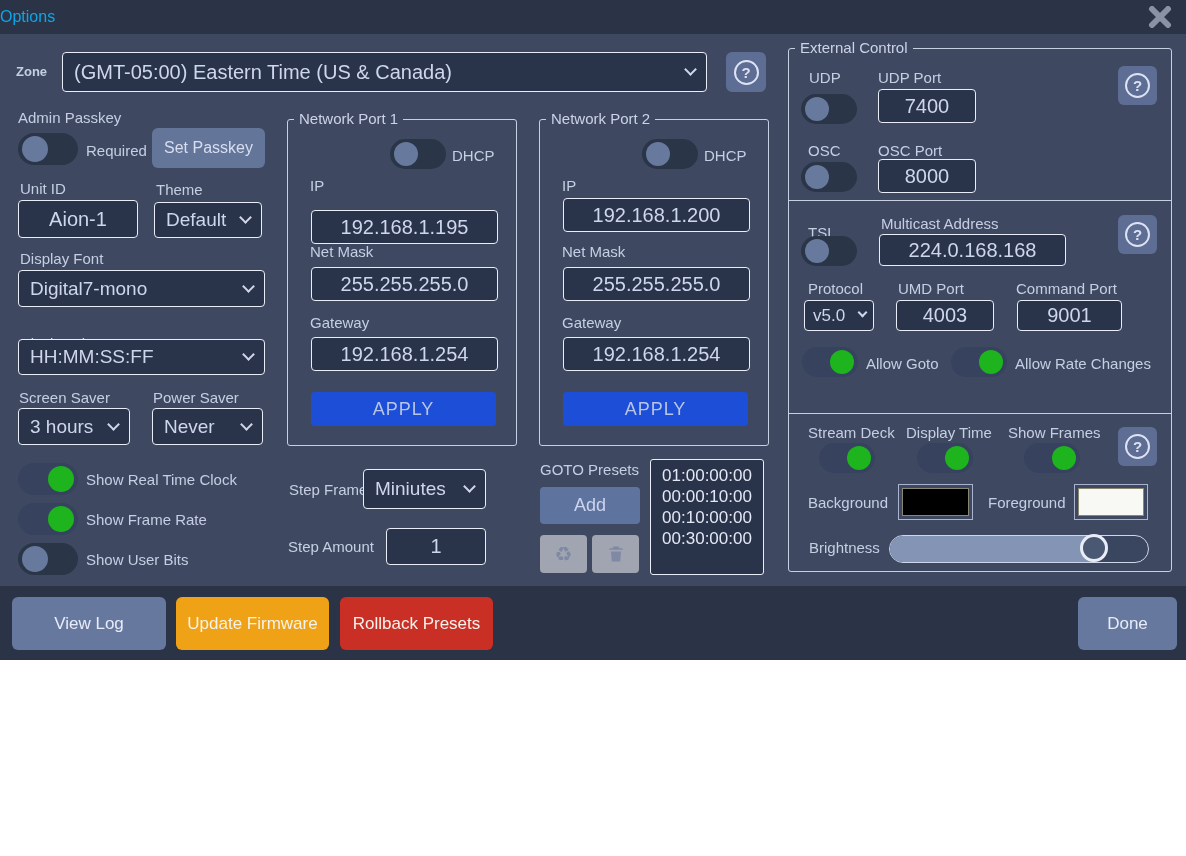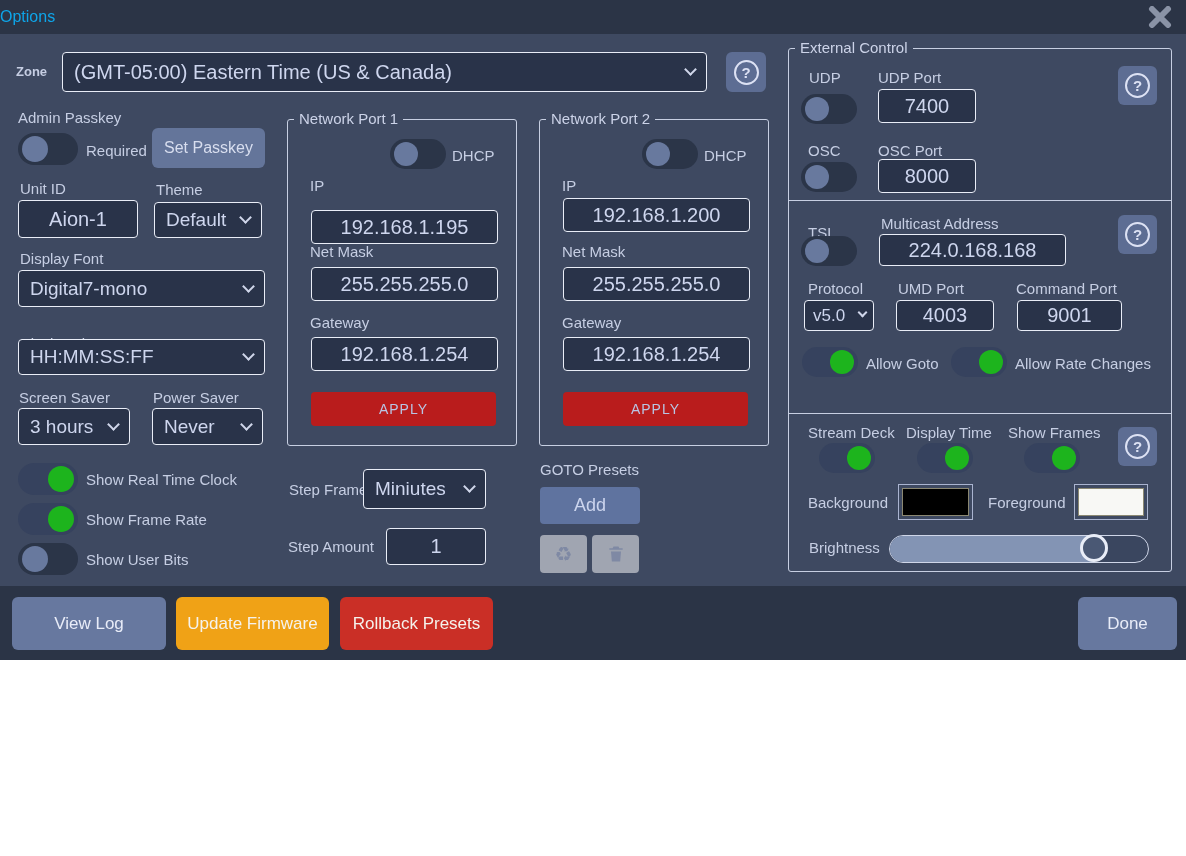--- a/index.html
+++ b/index.html
@@ -32,21 +32,21 @@
   .toggle.off { background:#2b3548; }
   .toggle.on  { background:#36425e; }
   .tg-lg { width:60px; height:32px; } .tg-lg .knob { width:26px; height:26px; }
   .tg-md { width:56px; height:30px; } .tg-md .knob { width:24px; height:24px; }
   .toggle.off .knob { left:4px; background:#68799e; }
   .toggle.on  .knob { right:4px; background:#1db41d; }
 
   .btn { position:absolute; display:flex; align-items:center; justify-content:center;
          border:none; border-radius:6px; cursor:pointer; font-family:"Liberation Sans",sans-serif; }
   .btn-slate { background:#64759a; color:#d8deef; font-size:16px; }
-  .btn-apply { background:#b91c1c; color:#b9c5e4; font-size:14px; letter-spacing:1px; border-radius:4px; }
+  .btn-apply { background:#1d4ed8; color:#b9c5e4; font-size:18px; letter-spacing:1px; border-radius:4px; }
   .btn-add { background:#5f739f; color:#ccd5ee; font-size:18px; border-radius:4px; }
   .btn-disabled { background:#a0a5b1; color:#7f89a4; border-radius:4px; font-size:20px; cursor:default; }
   .btn-footer { background:#67789f; color:#e8ecf8; font-size:17px; }
   .btn-orange { background:#f0a216; color:#f5f2ec; font-size:17px; }
   .btn-red { background:#ca2f26; color:#f5f2ec; font-size:17px; }
 
   .help-btn { position:absolute; width:39px; height:39px; background:#5d6d93; border-radius:6px;
               display:flex; align-items:center; justify-content:center; cursor:pointer; }
   .help-circle { width:25px; height:25px; border:2px solid #dde2f4; border-radius:50%;
                  color:#dde2f4; font-size:15px; font-weight:bold; display:flex; align-items:center; justify-content:center; }
@@ -179,20 +179,26 @@
   <span class="lbl" style="left:540px; top:461px;">GOTO Presets</span>
   <button class="btn btn-add" style="left:540px; top:487px; width:100px; height:37px;">Add</button>
   <button class="btn btn-disabled" style="left:540px; top:535px; width:47px; height:38px;">
     <span>♻</span>
   </button>
   <button class="btn btn-disabled" style="left:592px; top:535px; width:47px; height:38px;">
     <svg width="20" height="20" viewBox="0 0 24 24" fill="#7f89a4">
           <path d="M9 3h6l1 2h4v2H4V5h4l1-2zm-3 6h12l-1 12H7L6 9z"></path>
         </svg>
   </button>
+  <div class="preset-list" style="left:650px; top:459px; width:114px; height:116px;">
+        <div class="preset-item">01:00:00:00</div>
+        <div class="preset-item">00:00:10:00</div>
+        <div class="preset-item">00:10:00:00</div>
+        <div class="preset-item">00:30:00:00</div>
+      </div>
 
   <div class="panel" style="left:788px; top:48px; width:384px; height:524px;">
     <span class="legend">External Control</span>
     <div class="divline" style="top:151px;"></div>
     <div class="divline" style="top:364px;"></div>
 
     <span class="lbl" style="left:20px; top:20px;">UDP</span>
     <span class="lbl" style="left:89px; top:20px;">UDP Port</span>
     <div class="help-btn" style="left:329px; top:17px;">
           <div class="help-circle">?</div>

